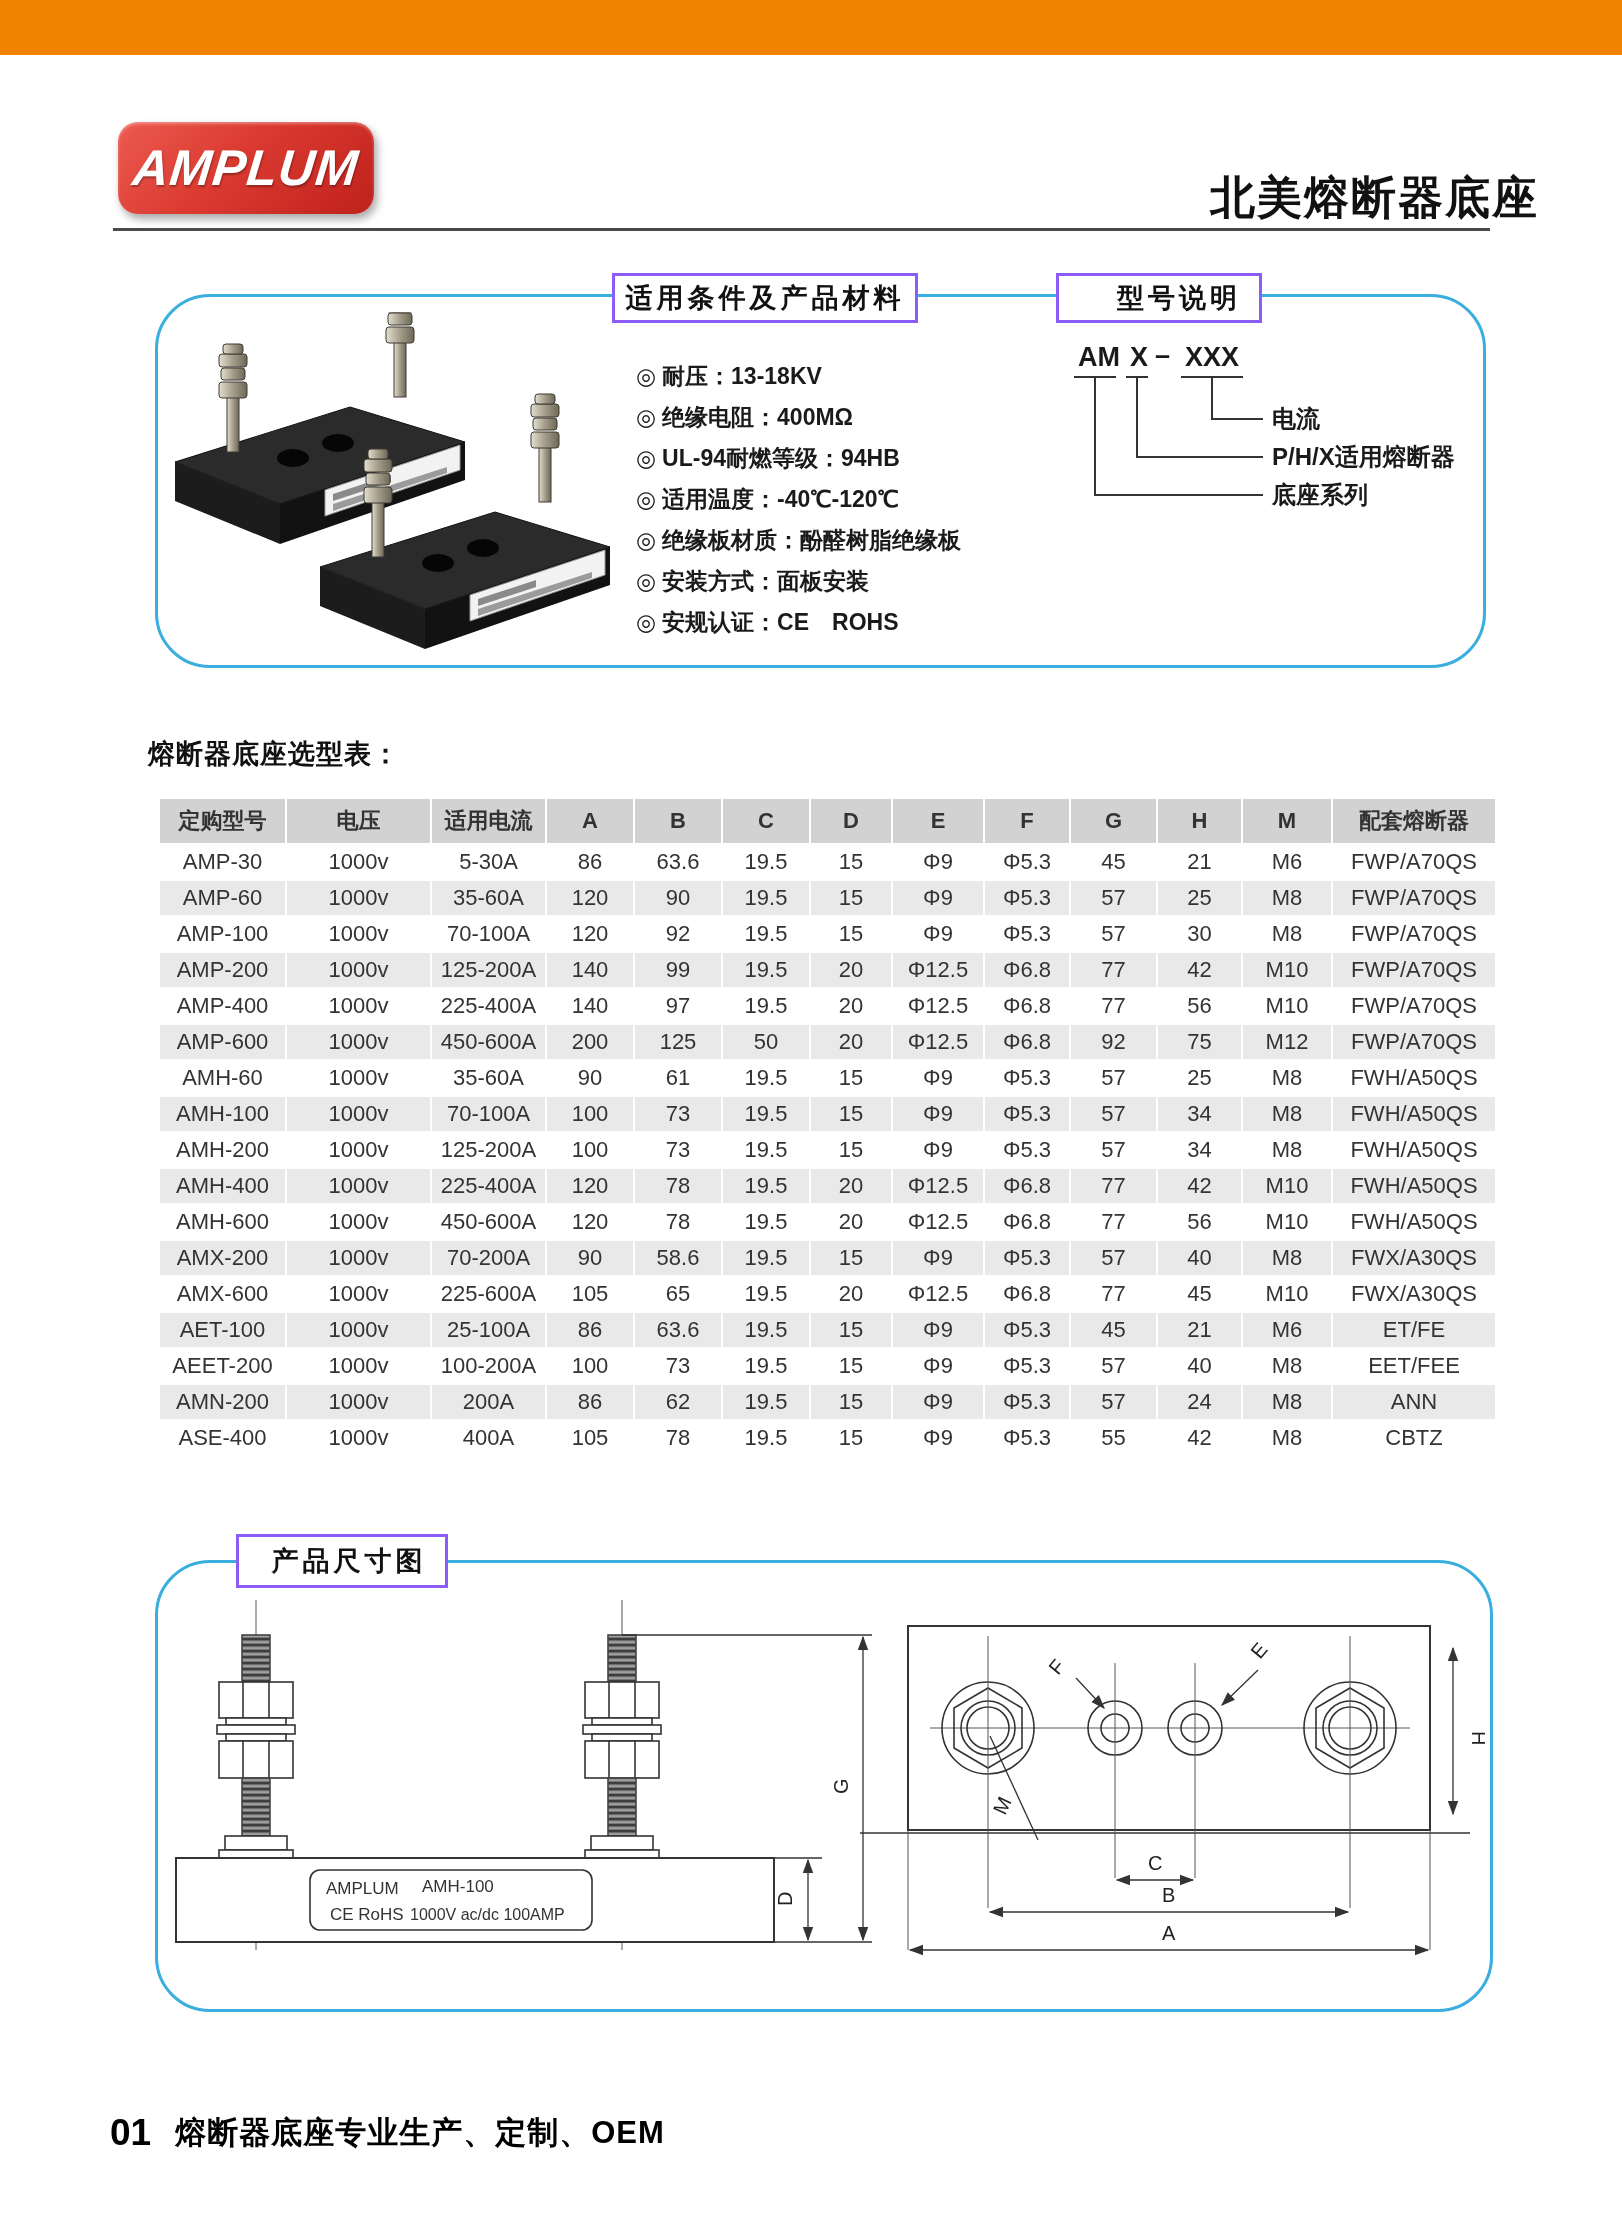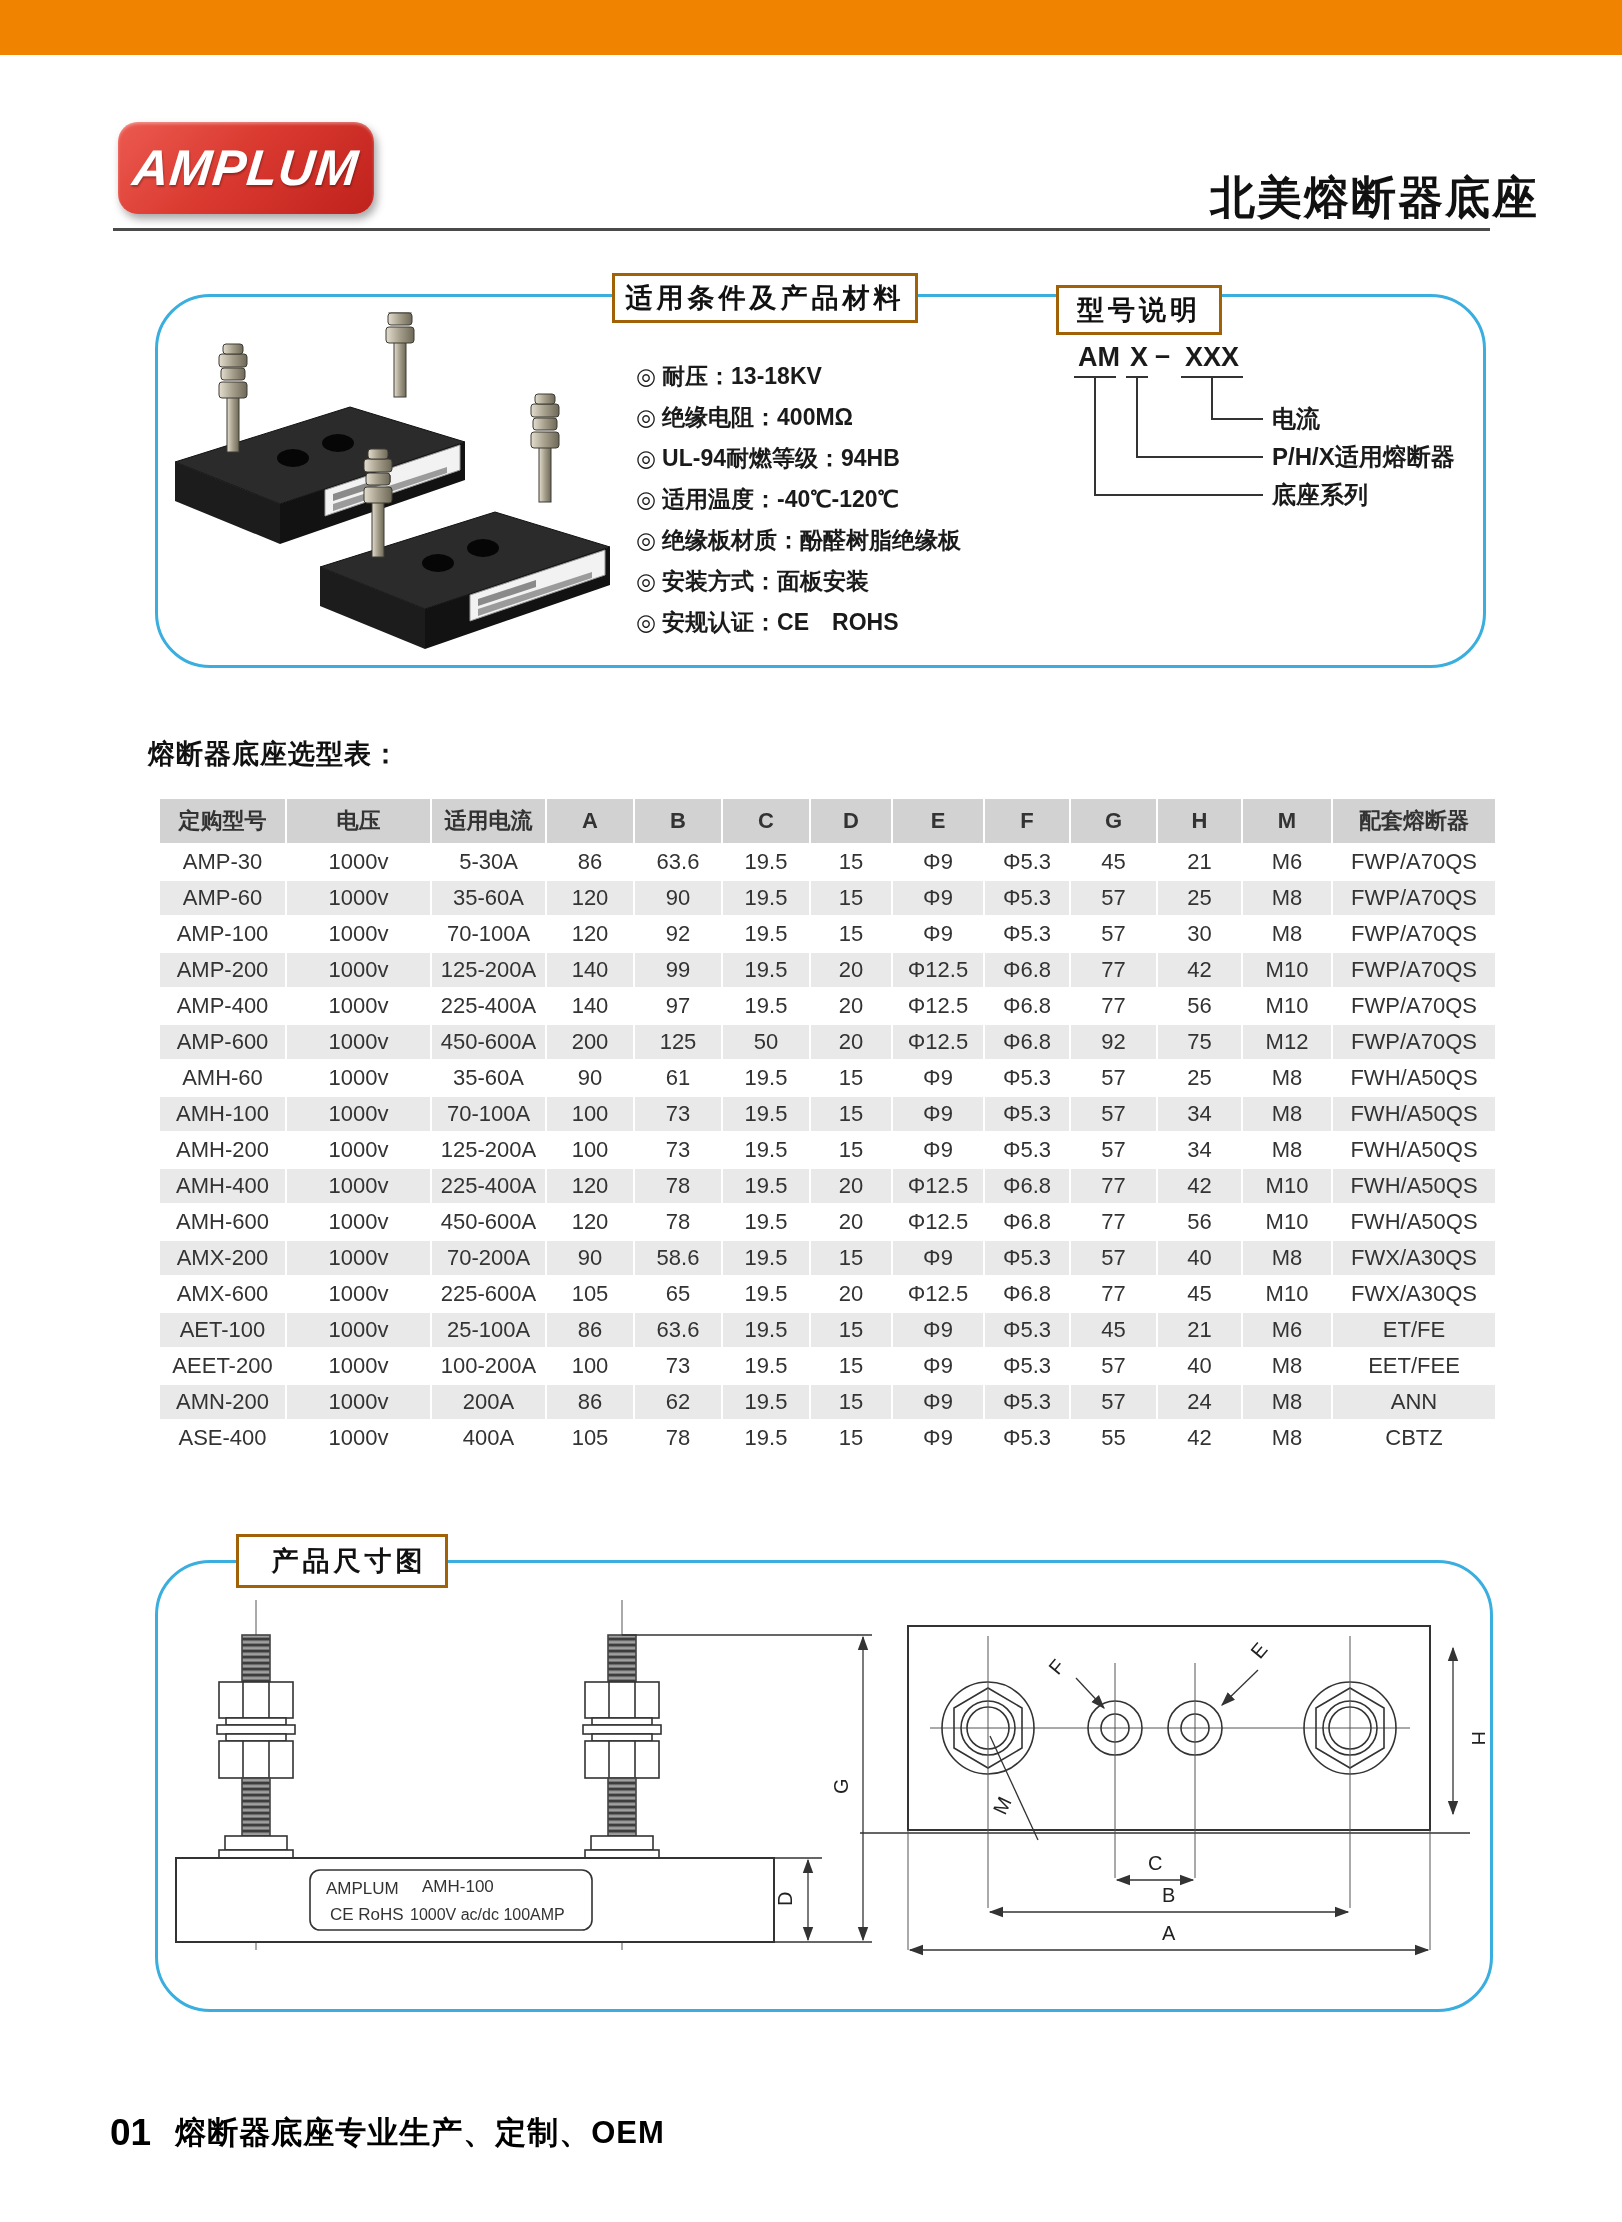--- a/index.html
+++ b/index.html
@@ -15,25 +15,25 @@
     transform:skewX(-6deg);text-shadow:1px 2px 2px rgba(0,0,0,.3);}
 
   .page-title{position:absolute;left:1210px;top:168px;width:290px;font-size:45px;font-weight:600;
     color:#111;letter-spacing:2px;white-space:nowrap;}
   .header-rule{position:absolute;left:113px;top:228px;width:1377px;height:3px;background:#4a4a4a;}
 
   .panel{position:absolute;border:3px solid #3aaede;border-radius:55px;background:#fff;}
   #spec-panel{left:155px;top:294px;width:1325px;height:368px;}
   #dim-panel{left:155px;top:1560px;width:1332px;height:446px;}
 
-  .section-label{position:absolute;background:#fff;border:3px solid #a16207;z-index:3;
+  .section-label{position:absolute;background:#fff;border:3px solid #8b5cf6;z-index:3;
     display:flex;align-items:center;justify-content:center;
     font-size:27px;font-weight:bold;color:#111;letter-spacing:4px;white-space:nowrap;}
   #spec-label{left:612px;top:273px;width:300px;height:44px;}
-  #model-label{left:1056px;top:285px;width:160px;height:44px;}
+  #model-label{left:1056px;top:273px;width:160px;height:44px;padding-left:40px;}
   #dim-label{left:236px;top:1534px;width:192px;height:48px;padding-left:14px;}
 
   .photo{position:absolute;left:170px;top:312px;width:445px;height:345px;z-index:2;}
 
   .conditions{position:absolute;left:628px;top:348px;width:430px;z-index:2;
     list-style:none;margin:8px;padding:0;}
   .conditions li{font-size:23px;font-weight:bold;color:#1a1a1a;line-height:41px;white-space:nowrap;}
   .conditions .bullet{margin-right:6px;font-weight:normal;}
 
   .model-diagram{position:absolute;left:1058px;top:336px;width:420px;height:190px;z-index:2;}

